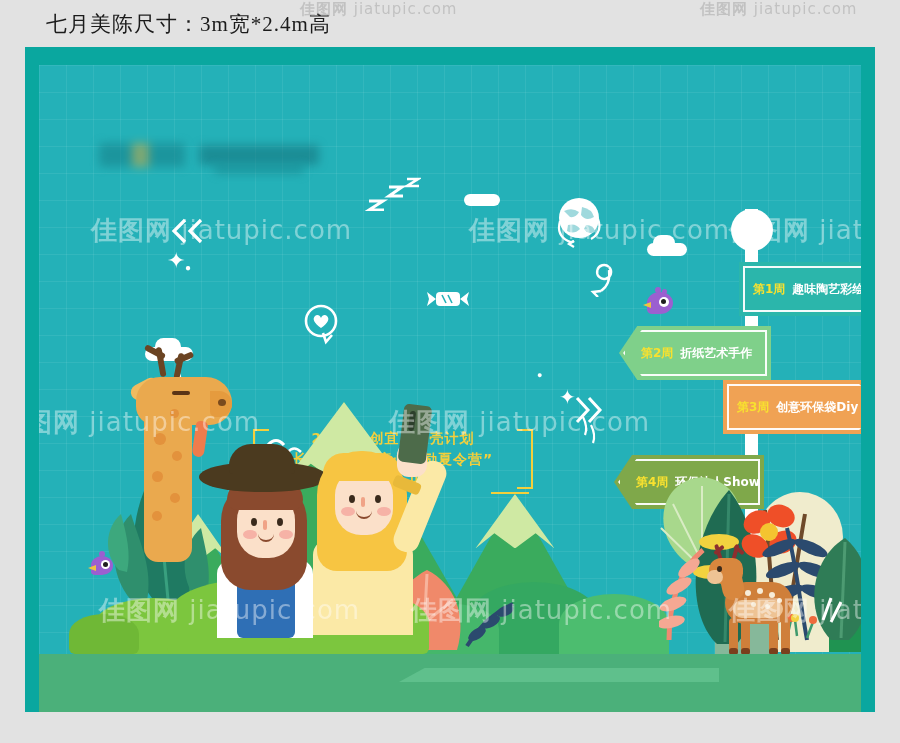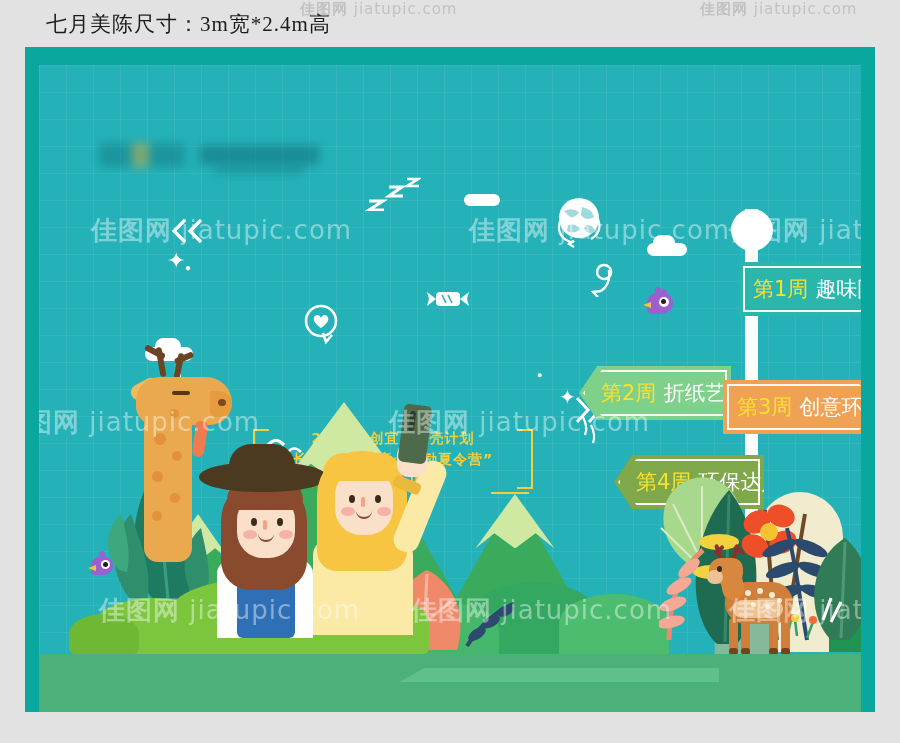--- a/index.html
+++ b/index.html
@@ -89,42 +89,42 @@
   
   #post{ position:absolute; left:706px; top:144px; width:13px; height:520px;
          background:#ffffff; }
   #postknob{ position:absolute; left:692px; top:144px; width:42px; height:42px;
              background:#ffffff; border-radius:50%; }
 
   
   .sign{
     position:absolute; height:54px; display:flex; align-items:center;
     padding:0 14px; white-space:nowrap;
-    font-family:"DejaVu Sans","Liberation Sans",sans-serif; font-weight:normal;
-    font-size:21px;
+    font-family:"DejaVu Sans","Liberation Sans",sans-serif; font-weight:bold;
+    font-size:12px;
   }
   .sign .wk{ color:#f8e12f; margin-right:7px; }
   .sign .nm{ color:#ffffff; }
   .sign .inner{ position:absolute; inset:4px; border:2px solid rgba(255,255,255,.95); }
 
   
   #sign1{ left:700px; top:197px; width:150px;
           background:#2bb6ab;
           clip-path:polygon(0 0, 88% 0, 100% 50%, 88% 100%, 0 100%); }
   #sign1 .inner{ clip-path:polygon(0 0, 87% 0, 100% 50%, 87% 100%, 0 100%); }
   #sign3{ left:684px; top:315px; width:160px;
           background:#f0a254;
           clip-path:polygon(0 0, 88% 0, 100% 50%, 88% 100%, 0 100%); }
   #sign3 .inner{ clip-path:polygon(0 0, 87% 0, 100% 50%, 87% 100%, 0 100%); }
 
   
-  #sign2{ left:540px; top:261px; width:152px;
+  #sign2{ left:580px; top:261px; width:152px;
           background:#7fd08a;
           clip-path:polygon(12% 0, 100% 0, 100% 100%, 12% 100%, 0 50%);
-          padding-left:22px;margin-top:40px; }
+          padding-left:22px; }
   #sign2 .inner{ clip-path:polygon(13% 0, 100% 0, 100% 100%, 13% 100%, 0 50%); }
   #sign4{ left:575px; top:390px; width:150px;
           background:#7fa84a;
           clip-path:polygon(12% 0, 100% 0, 100% 100%, 12% 100%, 0 50%);
           padding-left:22px; }
   #sign4 .inner{ clip-path:polygon(13% 0, 100% 0, 100% 100%, 13% 100%, 0 50%); }
 
   
   #scene{ position:absolute; left:0; right:0; bottom:0; height:330px; }
 

